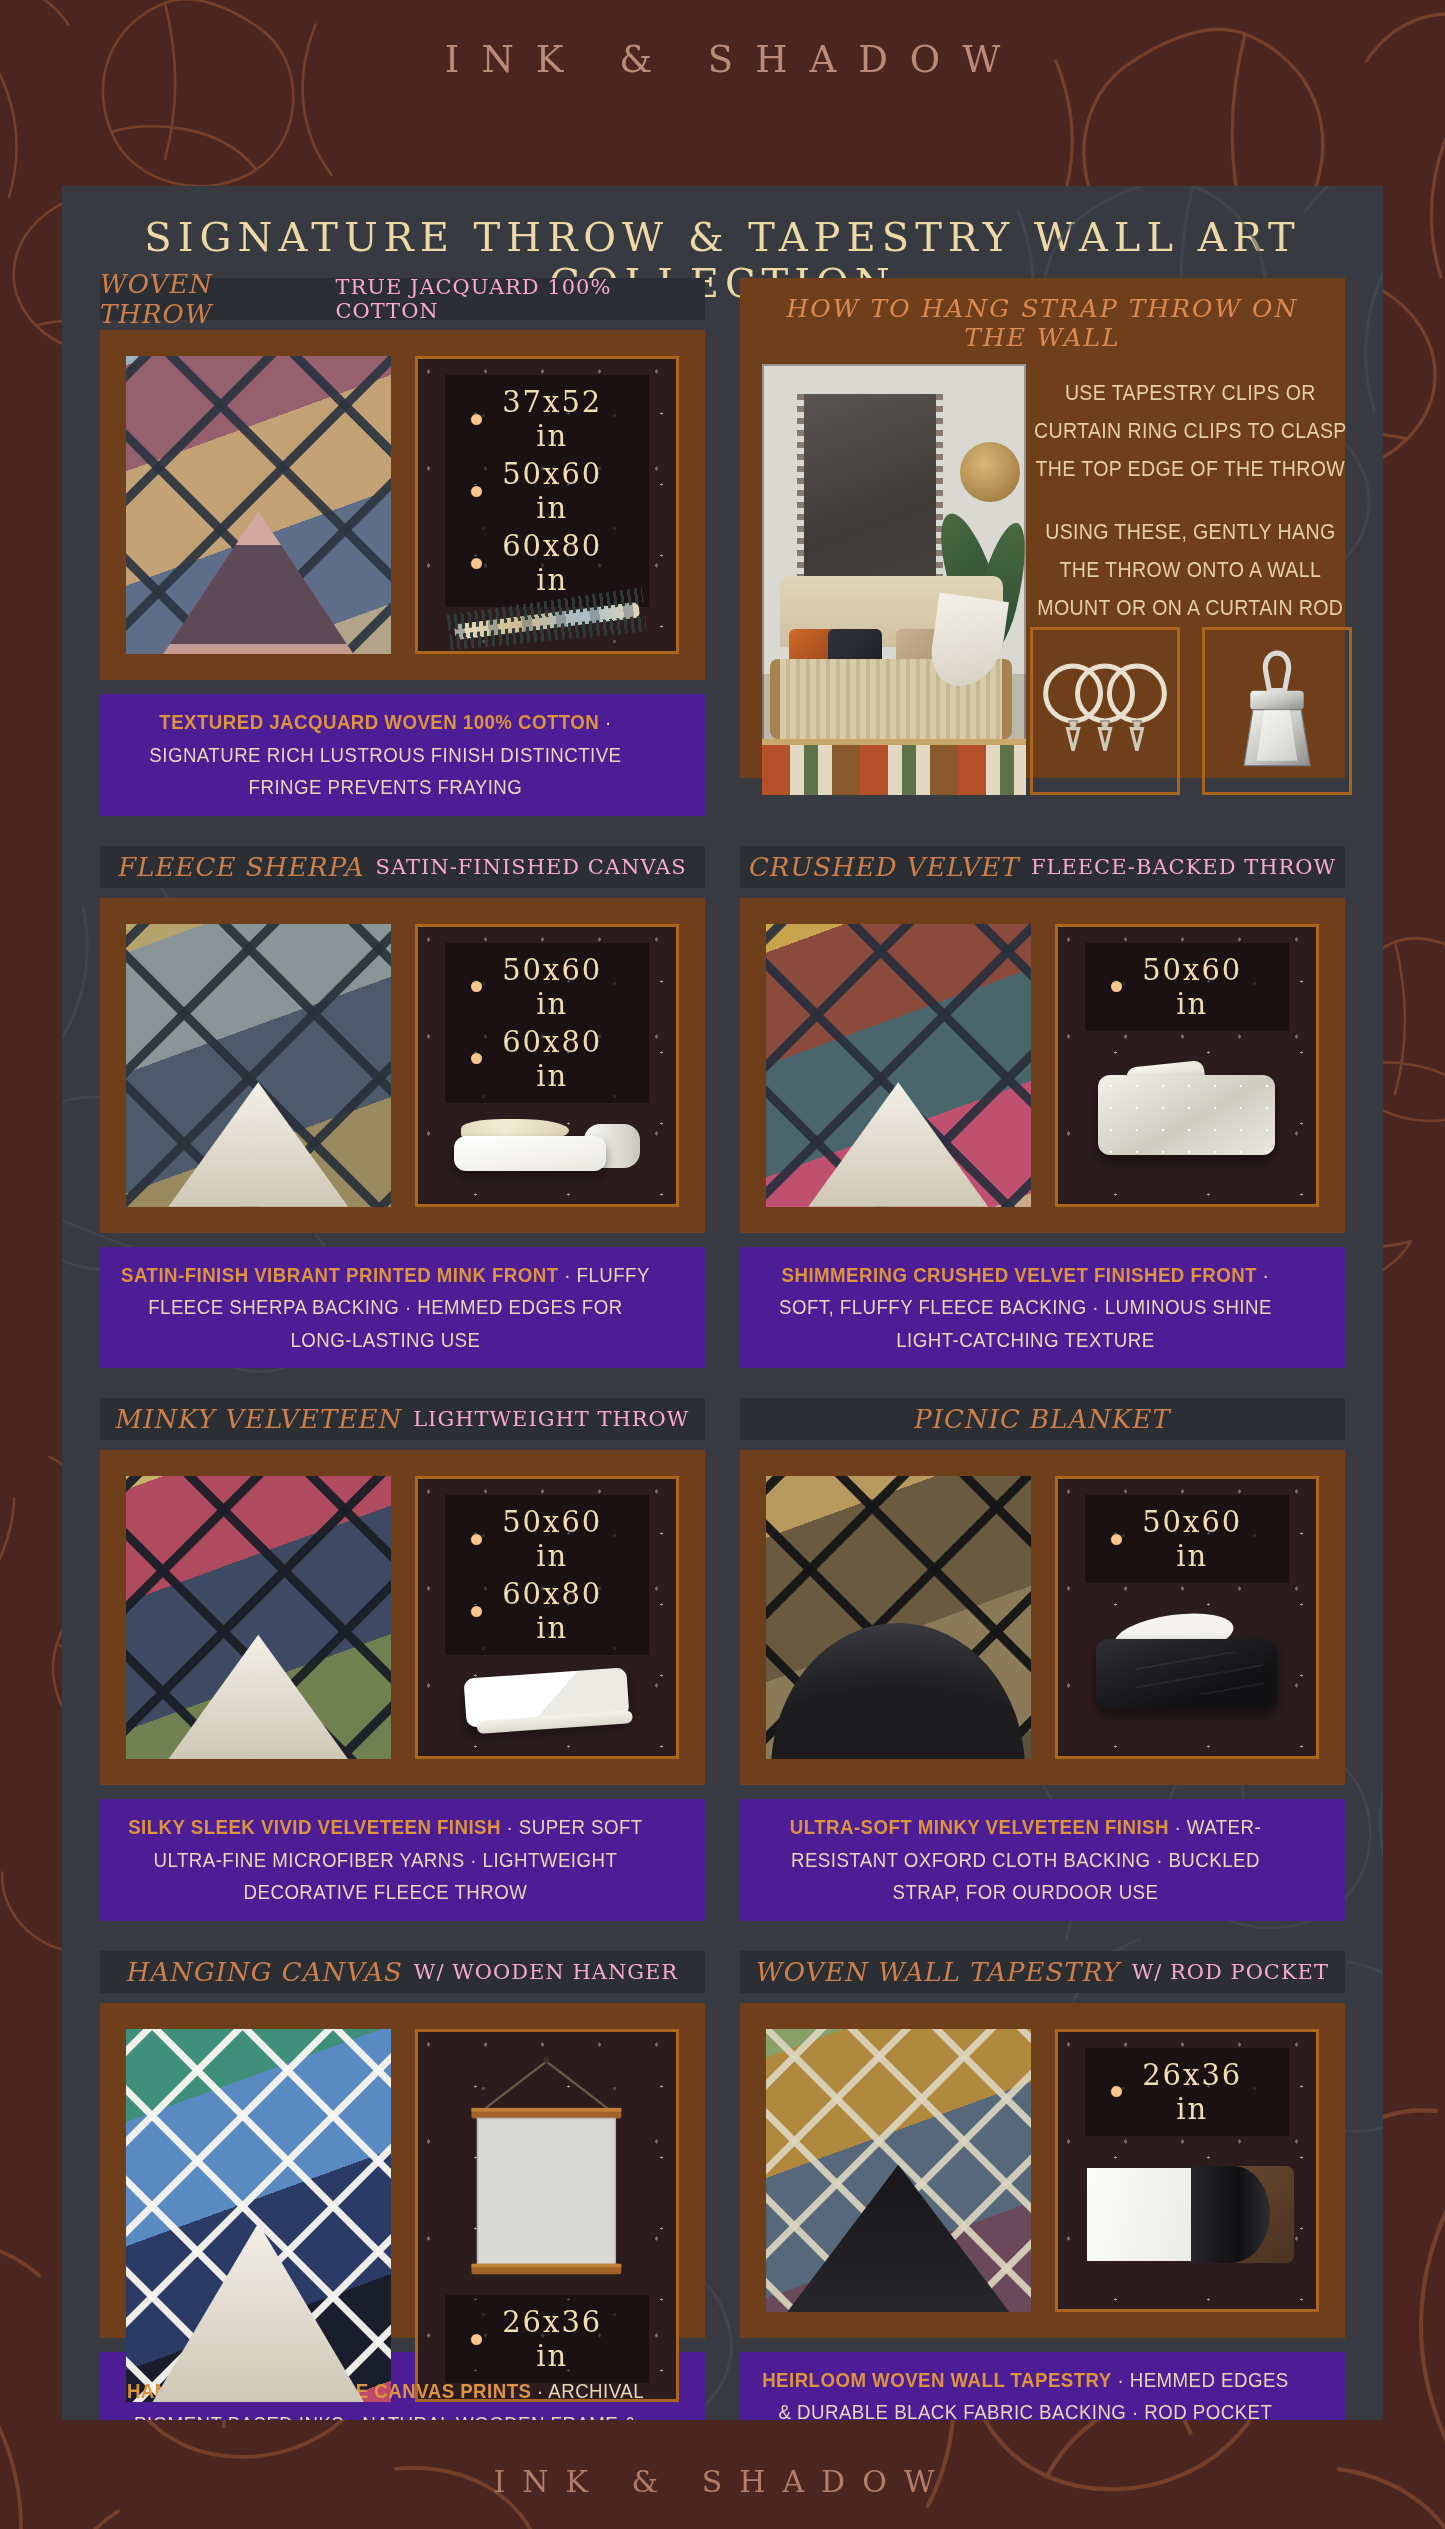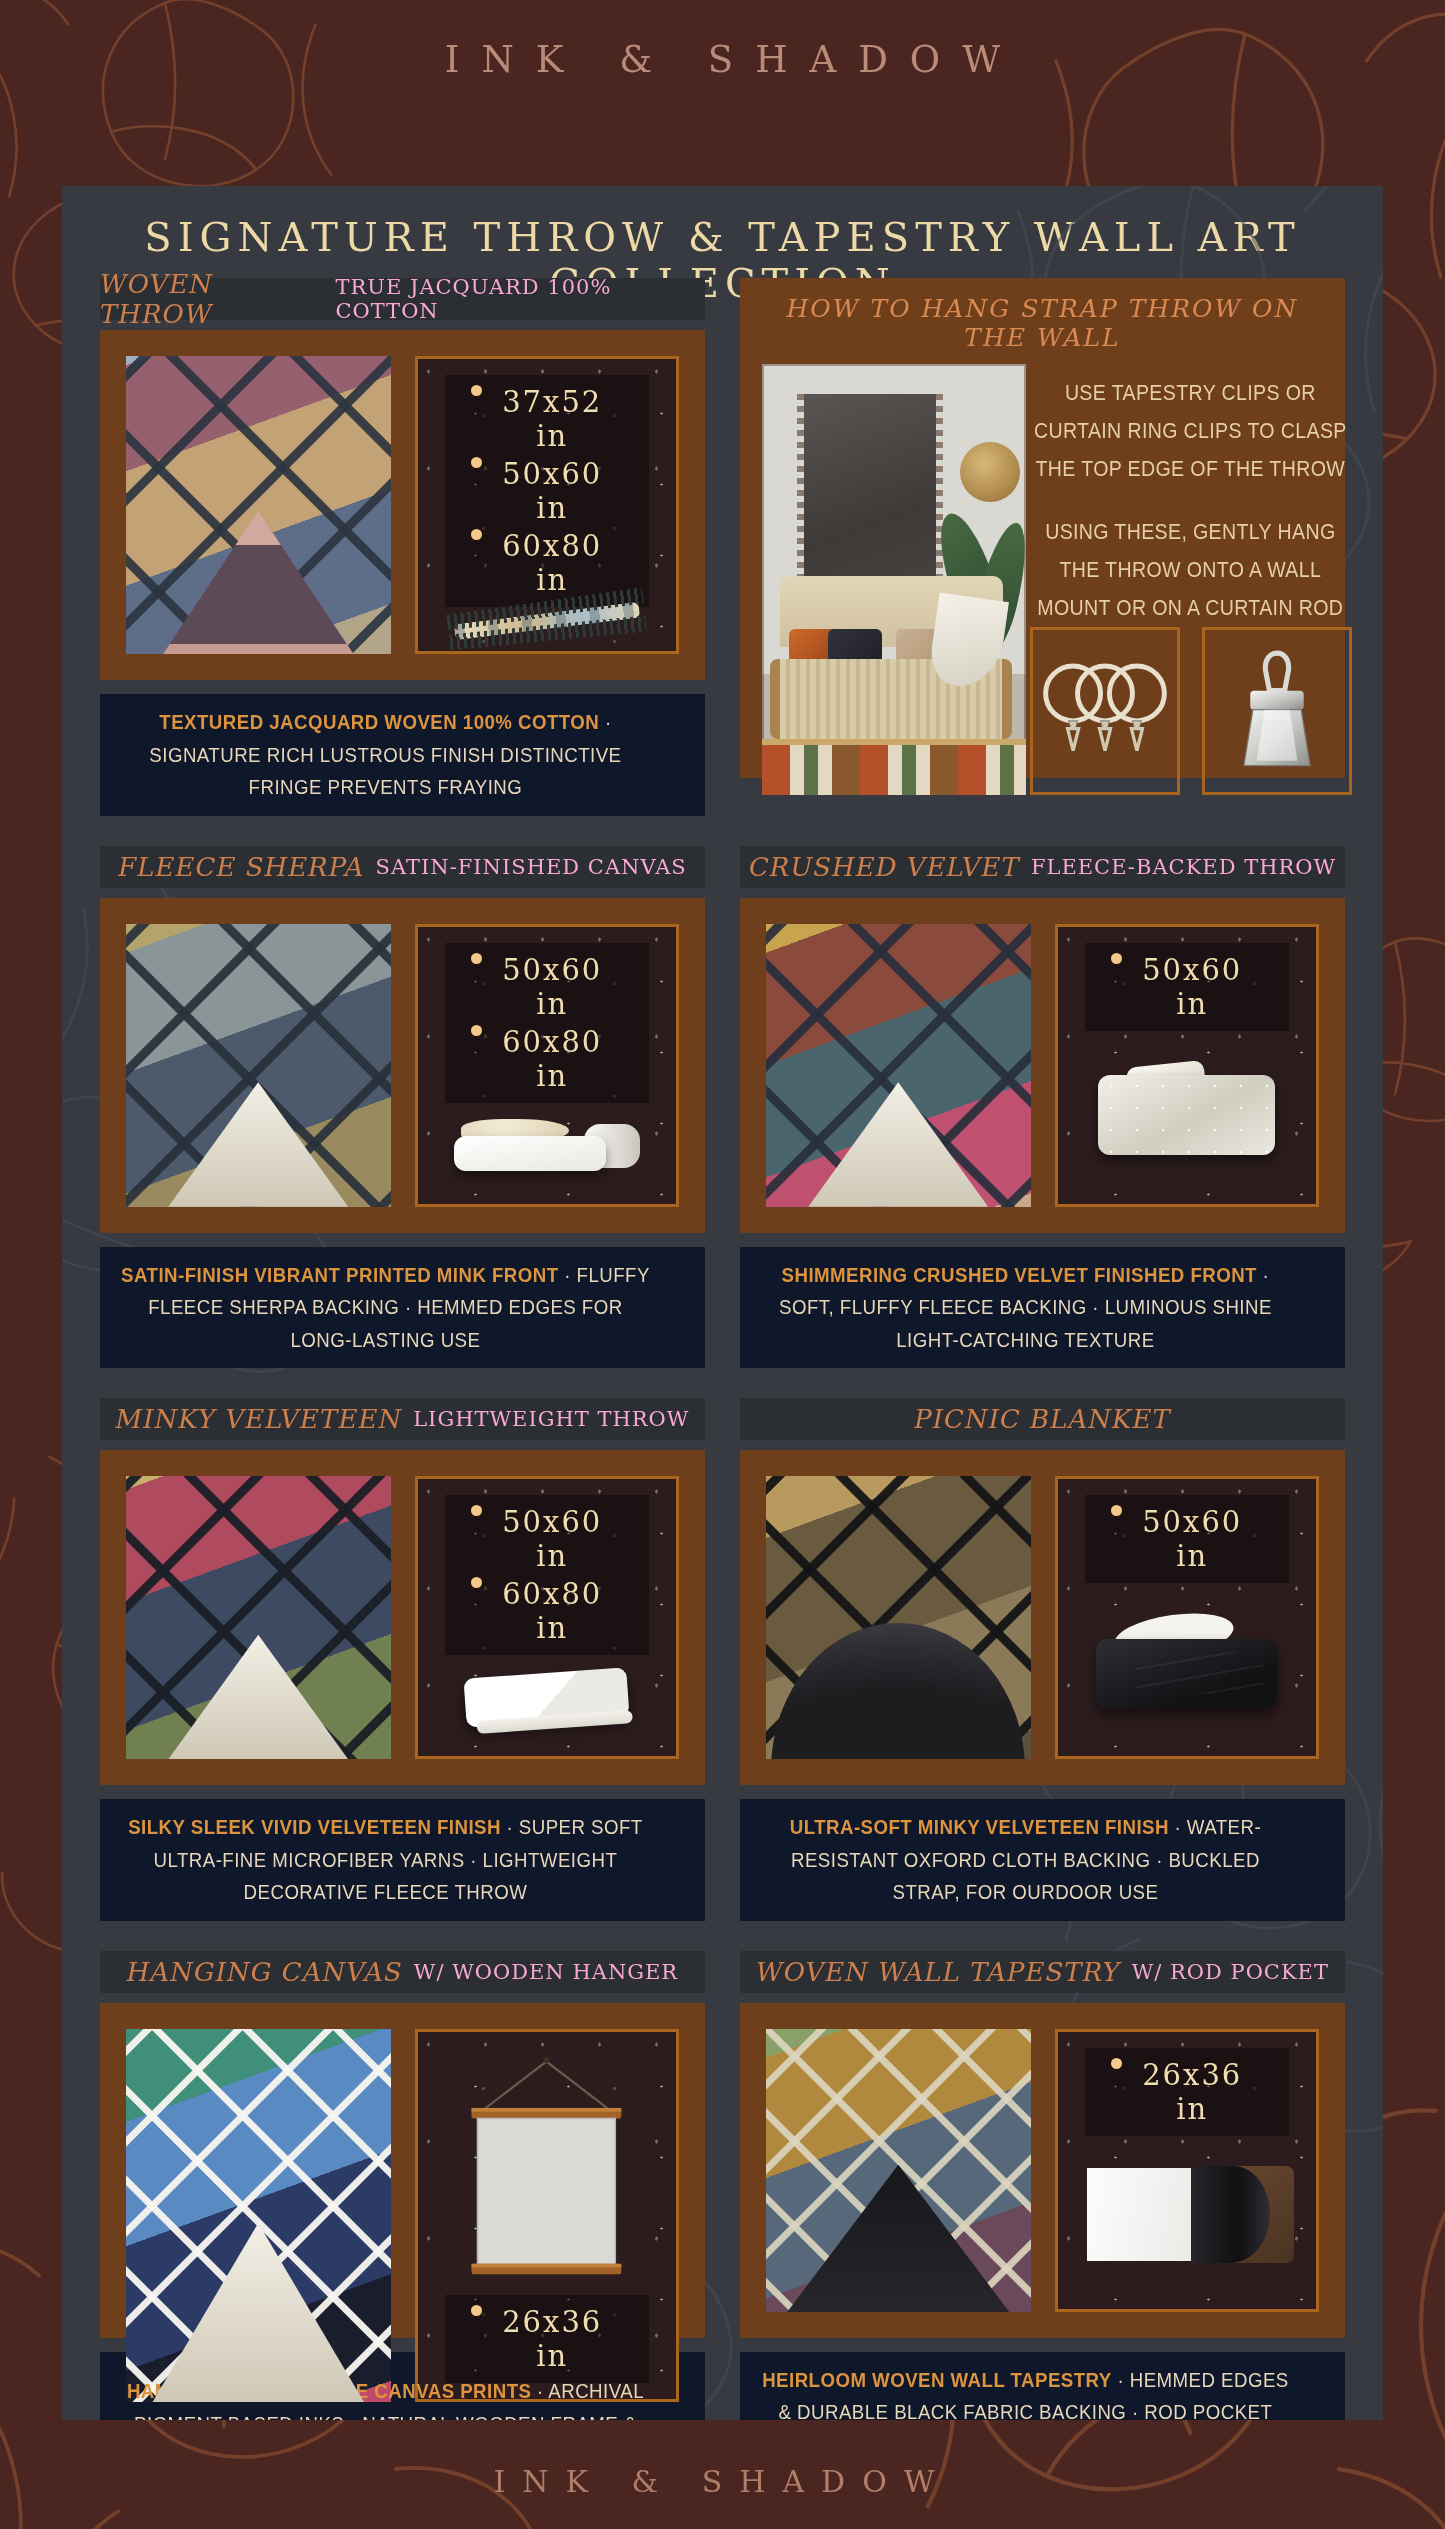--- a/index.html
+++ b/index.html
@@ -55,21 +55,21 @@
   .chead .rest {
     font-family:"DejaVu Serif", serif; font-size:21px; color:#f9a8d4; letter-spacing:1px;
   }
   .cbody {
     margin-top:10px; background:#6f3f1b; padding:26px;
     display:grid; grid-template-columns:1fr 1fr; gap:24px;
   }
   .cbody.h1 { height:350px; }
   .cbody.h2 { height:335px; }
   .cdesc {
-    margin-top:14px; background:#0f172a; min-height:84px;
+    margin-top:14px; background:#4c1d95; min-height:84px;
     padding:12px 20px; display:flex; align-items:center; justify-content:center;
     text-align:center;
   }
   .cdesc.tall { min-height:144px; }
   .cond { display:inline-block; width:112%; margin-left:-6%; transform:scaleX(.89); transform-origin:center; }
   .cdesc .dem  { color:#dd943e; font-size:21px; font-weight:bold; letter-spacing:.5px; line-height:1.55; }
   .cdesc .drest{ color:#e8d7b9; font-size:21px; letter-spacing:.5px; line-height:1.55; }
 
   
   .photo { position:relative; overflow:hidden; background:#45413a;
@@ -131,21 +131,21 @@
       radial-gradient(rgba(255,255,255,.35) 1px, transparent 1.5px),
       radial-gradient(rgba(255,255,255,.2) 1.5px, transparent 2.1px);
     background-size:93px 71px, 57px 97px, 131px 113px;
     background-position:11px 19px, 39px 61px, 0 0;
     padding:16px; display:flex; flex-direction:column; align-items:center;
   }
   .chip {
     width:90%; background:rgba(10,6,6,.5); padding:10px 14px;
     display:flex; flex-direction:column; gap:4px;
   }
-  .size-row { display:flex; }
+  .size-row { display:flex; align-items:center; }
   .dot { width:11px; height:11px; border-radius:50%; background:#f4c98a; margin-left:7%; flex:0 0 auto; }
   .size {
     flex:1; text-align:center; padding-right:7%;
     font-family:"DejaVu Serif", serif; font-size:29px; color:#f1deb0; letter-spacing:2px;
   }
   .prodwrap { flex:1; width:100%; display:flex; align-items:center; justify-content:center; position:relative; }
 
   
   .prod-wovenfold { width:82%; height:56%; transform:rotate(-7deg); position:relative;
     background:

